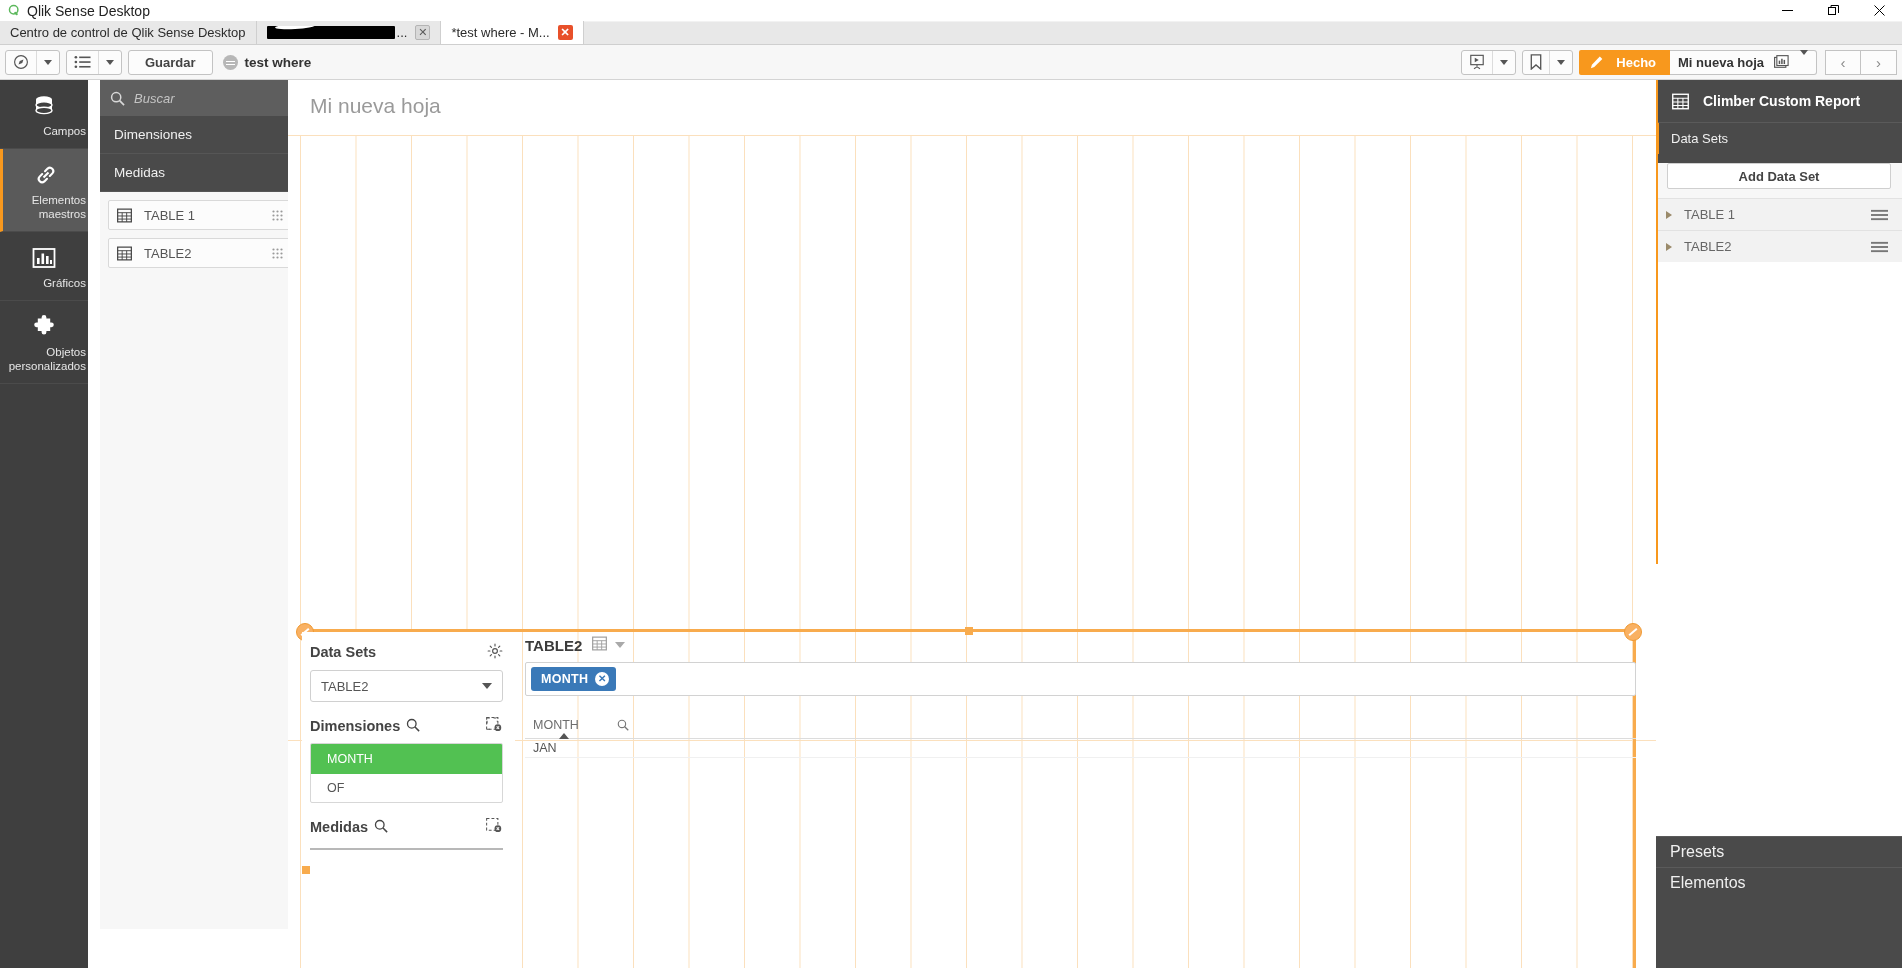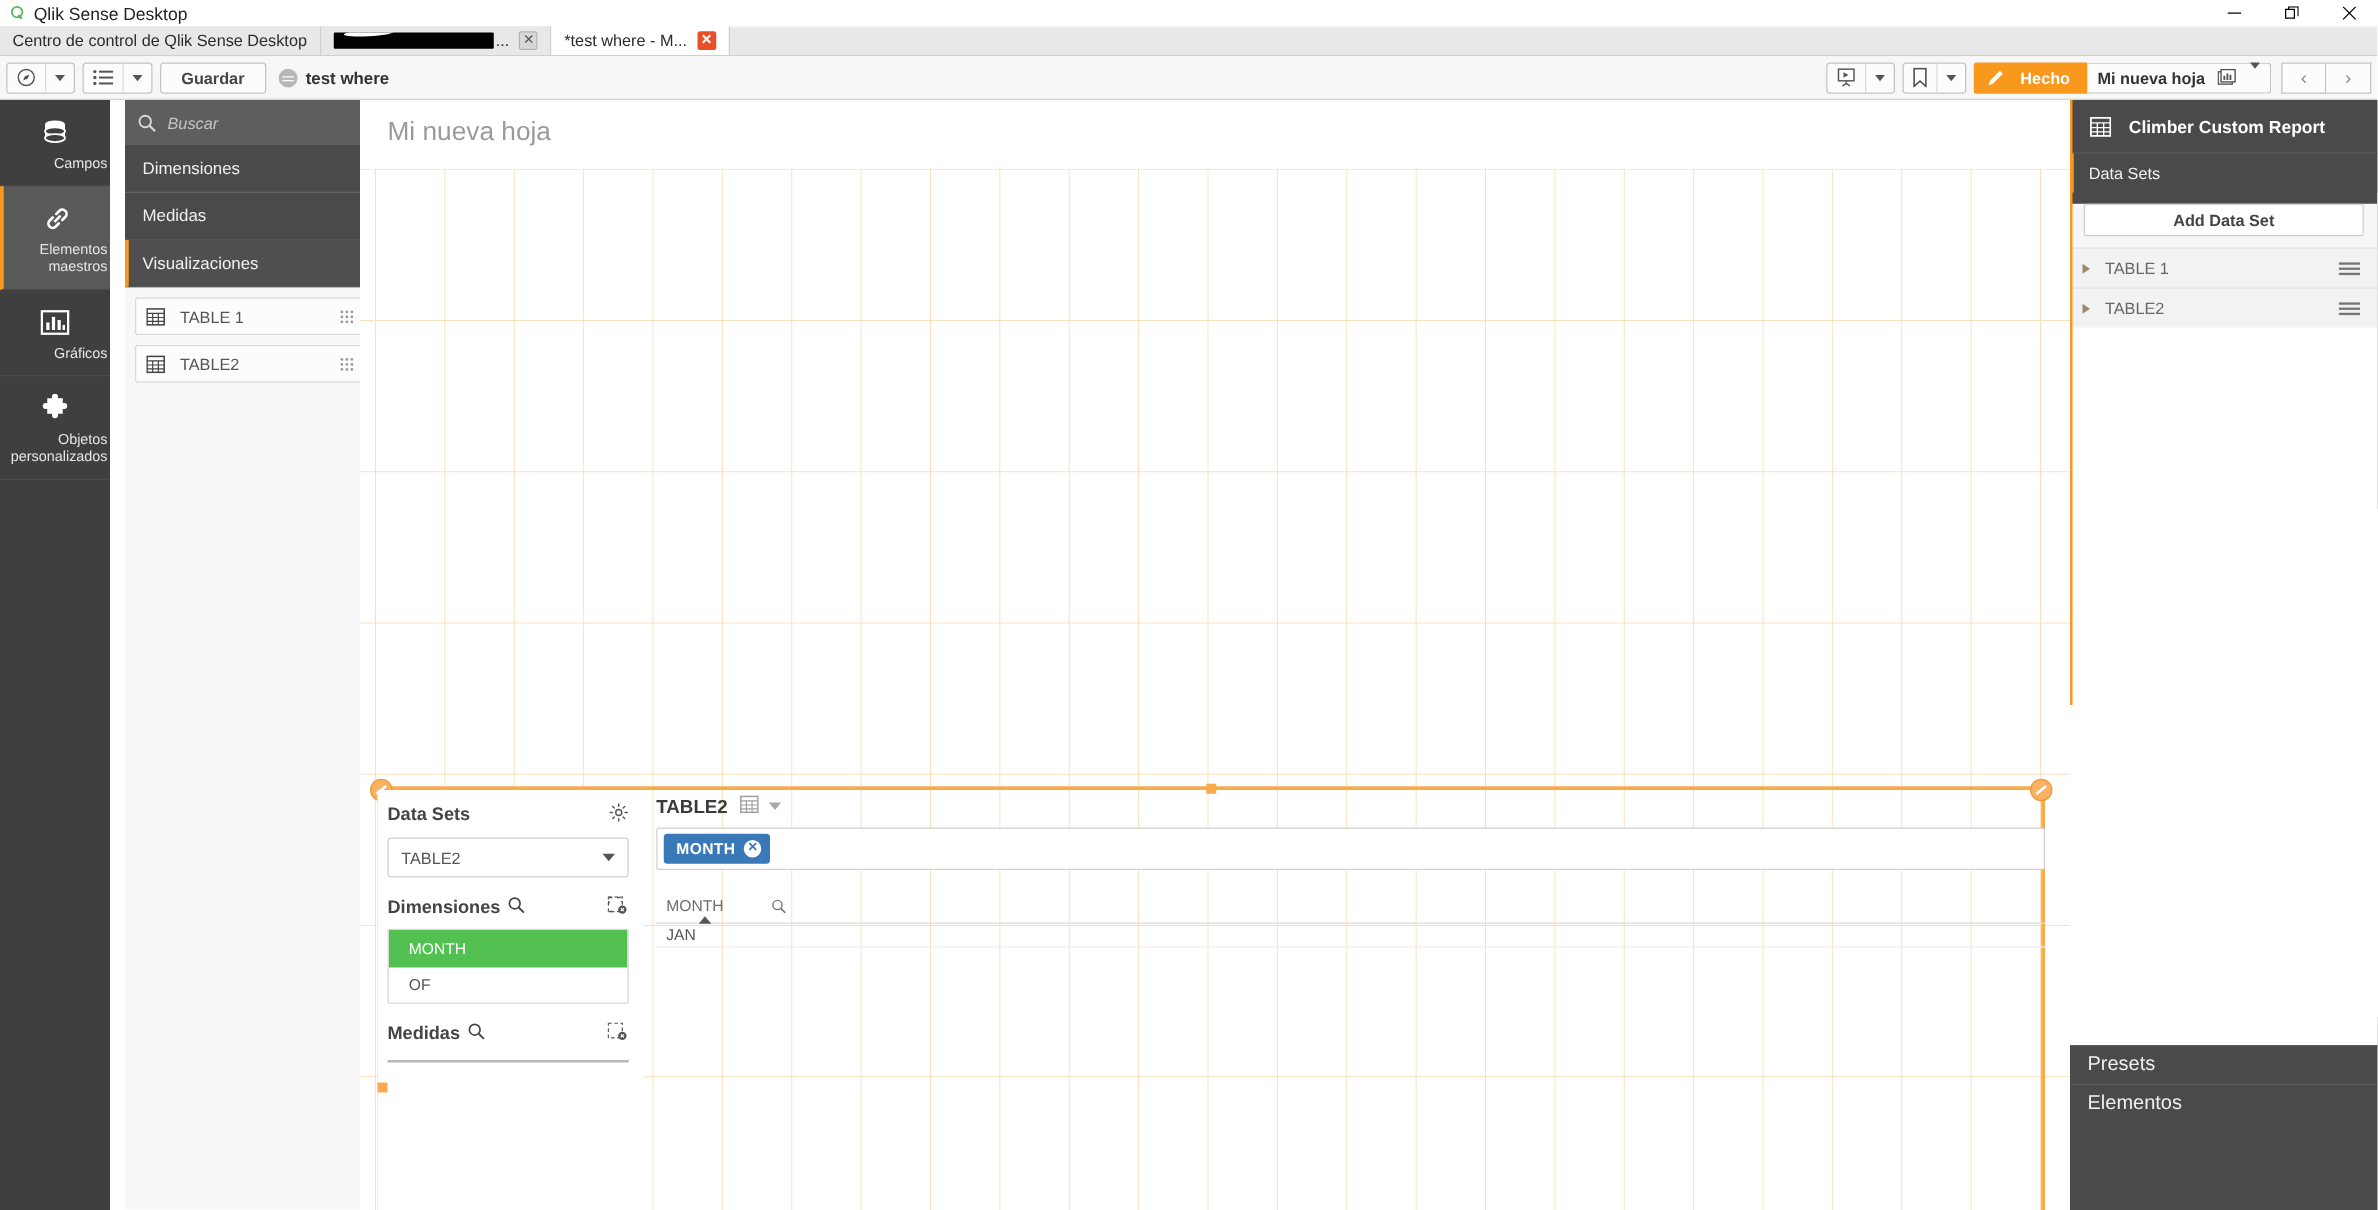--- a/index.html
+++ b/index.html
@@ -545,23 +545,20 @@
         </svg>
       </span>
       <input type="text" placeholder="Buscar" style="">
     </div>
 
     <div class="assets-tab">
       <span>Dimensiones</span>
     </div>
     <div class="assets-tab">
       <span>Medidas</span>
-    </div>
-    <div class="assets-tab active">
-      <span>Visualizaciones</span>
     </div>
 
     <div class="assets-body">
       <div class="asset-card">
         <span style="line-height:0;">
           <svg width="15" height="15" viewBox="0 0 16 16">
             <rect x="0.7" y="1.2" width="14.6" height="13.6" fill="none" stroke="#444" stroke-width="1.3"></rect>
             <path d="M0.7 5 H15.3 M0.7 8.5 H15.3 M0.7 11.8 H15.3 M5.5 5 V14.8 M10.3 5 V14.8" stroke="#444" stroke-width="1"></path>
           </svg>
         </span>

